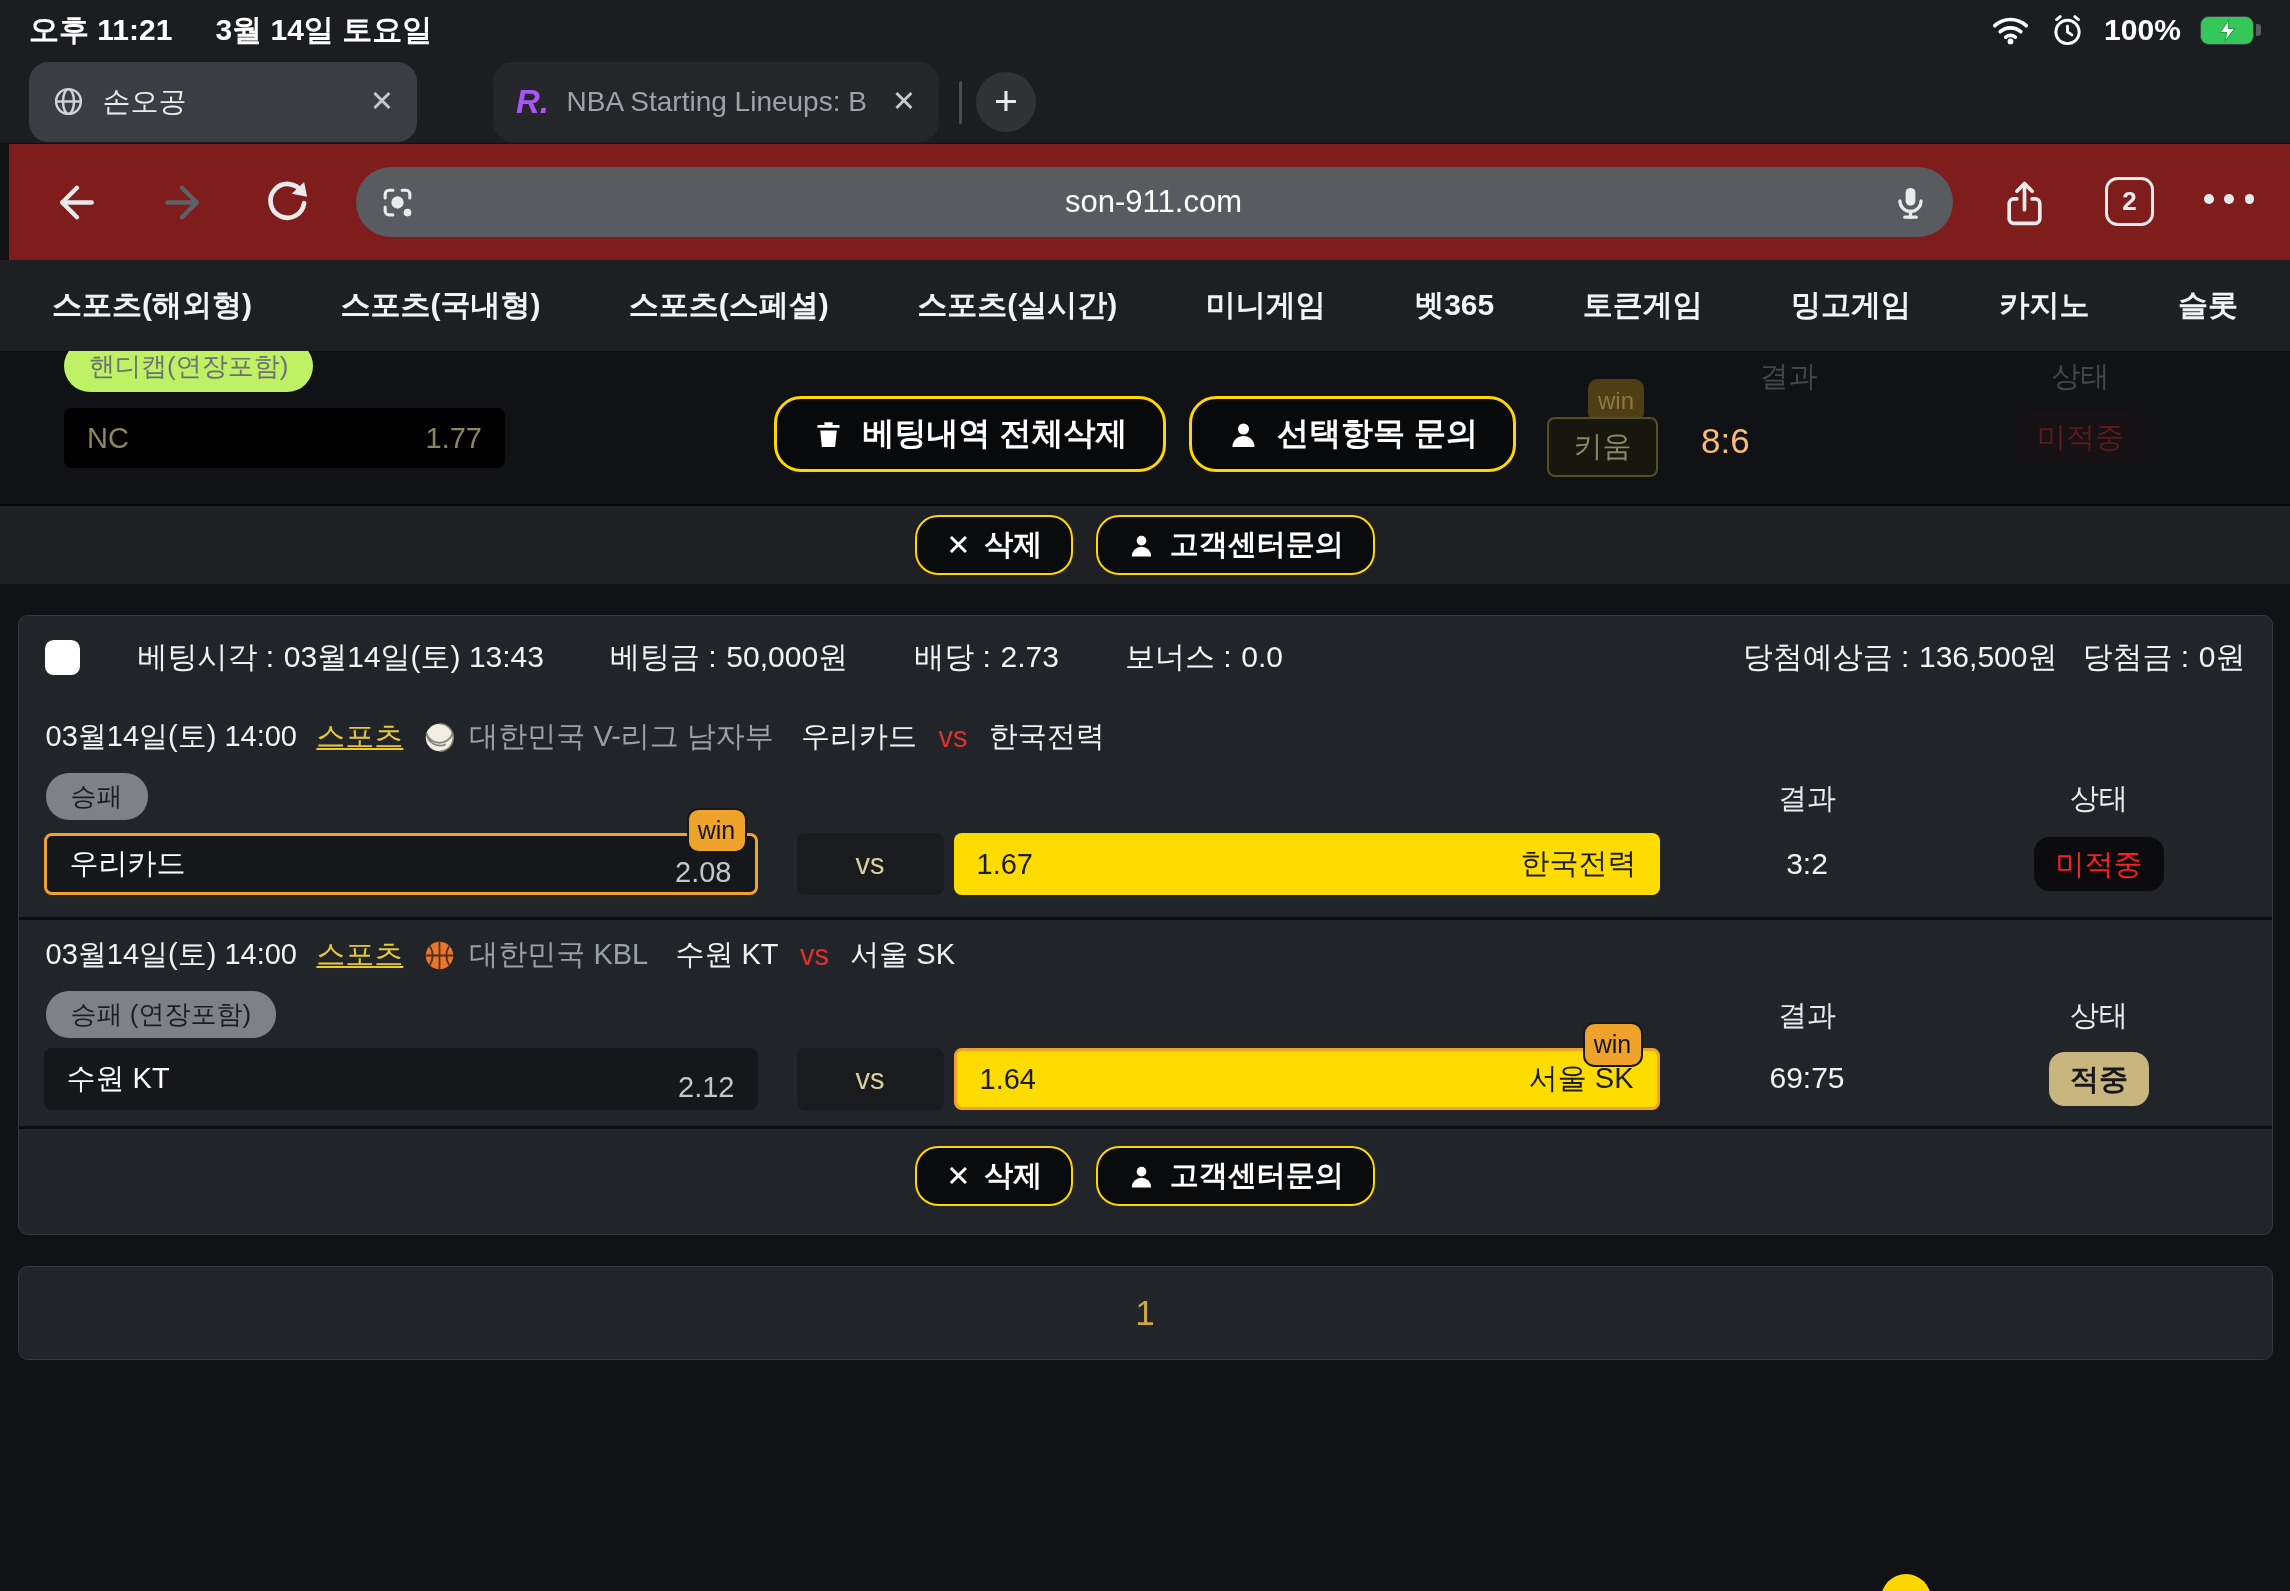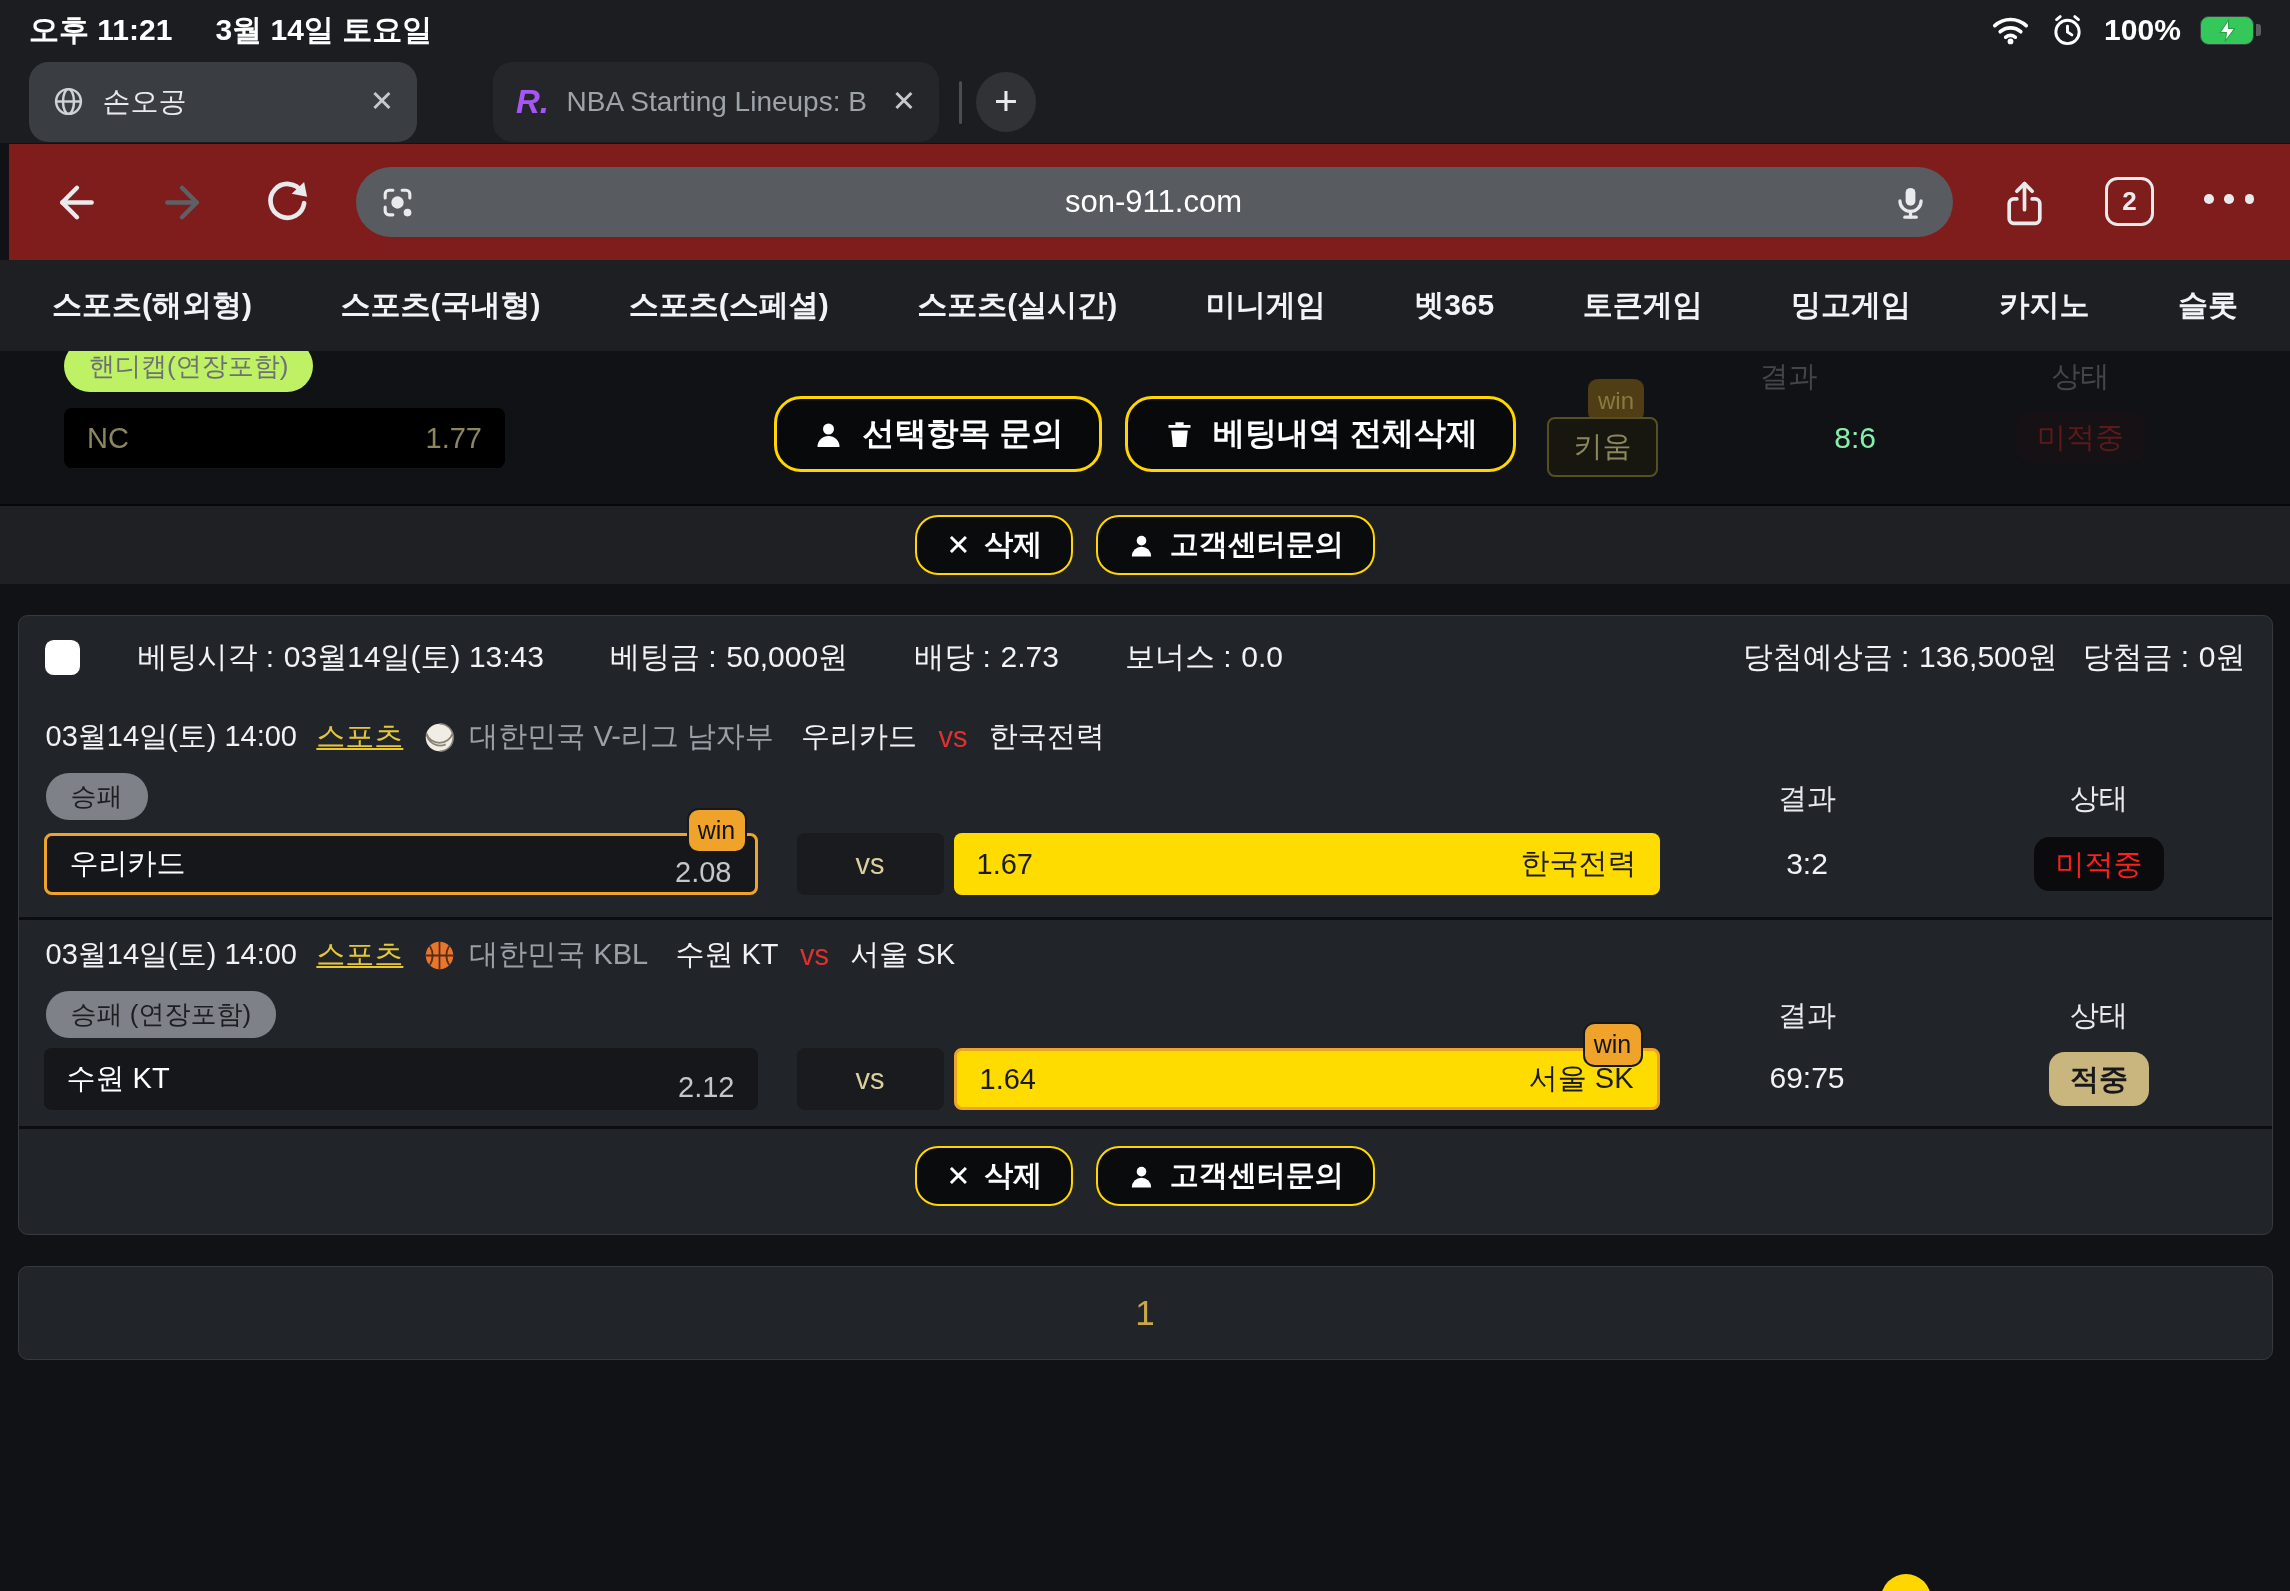--- a/index.html
+++ b/index.html
@@ -84,21 +84,21 @@
     position:absolute; left:1588px; top:379px; width:56px; height:43px;
     background:#4e3d15; border-radius:9.7px; color:#8a7a40; font-size:24px;
     display:flex; align-items:center; justify-content:center; z-index:1;
   }
   .dim-kium {
     position:absolute; left:1547px; top:417px; width:111px; height:60px;
     border:2.9px solid #55501f; background:#17170f; border-radius:7.8px; color:#8c875f;
     font-size:29px; display:flex; align-items:center; justify-content:center; z-index:1;
   }
   .dim-h { position:absolute; top:357px; width:175px; text-align:center; color:#43454a; font-size:29px; z-index:1; }
-  .dim-val { position:absolute; top:421px; width:175px; text-align:right; color:#86efac; font-size:30px; z-index:1; }
+  .dim-val { position:absolute; top:421px; width:175px; text-align:left; color:#fdba74; font-size:35px; z-index:1; }
   .dim-misswrap { position:absolute; left:1964px; top:411px; width:233px; display:flex; justify-content:center; z-index:1; }
   .dim-miss { background:#161114; color:#5c1a1a; border-radius:13.6px; height:52px; line-height:52px; padding:0 21.3px; font-size:29px; }
 
   
   .overlay-actions { position:absolute; left:0; top:396px; width:100%; display:flex; justify-content:center; gap:23px; z-index:4; }
   .big-btn {
     height:76px; border:3.9px solid #ffd600; border-radius:27px; background:#08090b;
     color:#fff; font-size:32px; font-weight:700; display:flex; align-items:center;
     gap:17.5px; padding:0 35px; cursor:pointer;
   }
@@ -305,34 +305,34 @@
 <div class="dim-h" style="left:1993px;">상태</div>
 <div class="dim-val" style="left:1701px;">8:6</div>
 <div class="dim-misswrap">
     <span class="dim-miss">미적중</span>
   </div>
 
 <div class="overlay-actions">
   <div class="big-btn">
     <span>
       <svg width="33" height="33" viewBox="0 0 24 24" fill="#fff">
+        <path d="M9 3 h6 v2 h5 v2 H4 V5 h5 z"></path>
+          <path d="M6 9 h12 l-1.2 12 H7.2 z"></path>
+      </svg>
+    </span>
+    <span>베팅내역 전체삭제</span>
+  </div>
+  <div class="big-btn">
+    <span>
+      <svg width="33" height="33" viewBox="0 0 24 24" fill="#fff">
         <circle cx="12" cy="8" r="4"></circle>
           <path d="M4 21 a8 8 0 0 1 16 0 z"></path>
       </svg>
     </span>
     <span>선택항목 문의</span>
-  </div>
-  <div class="big-btn">
-    <span>
-      <svg width="33" height="33" viewBox="0 0 24 24" fill="#fff">
-        <path d="M9 3 h6 v2 h5 v2 H4 V5 h5 z"></path>
-          <path d="M6 9 h12 l-1.2 12 H7.2 z"></path>
-      </svg>
-    </span>
-    <span>베팅내역 전체삭제</span>
   </div>
 </div>
 
 <div class="strip">
   <div class="small-btn">
     <span class="xmark">✕</span>
     <span>삭제</span>
   </div>
   <div class="small-btn">
     <span>

